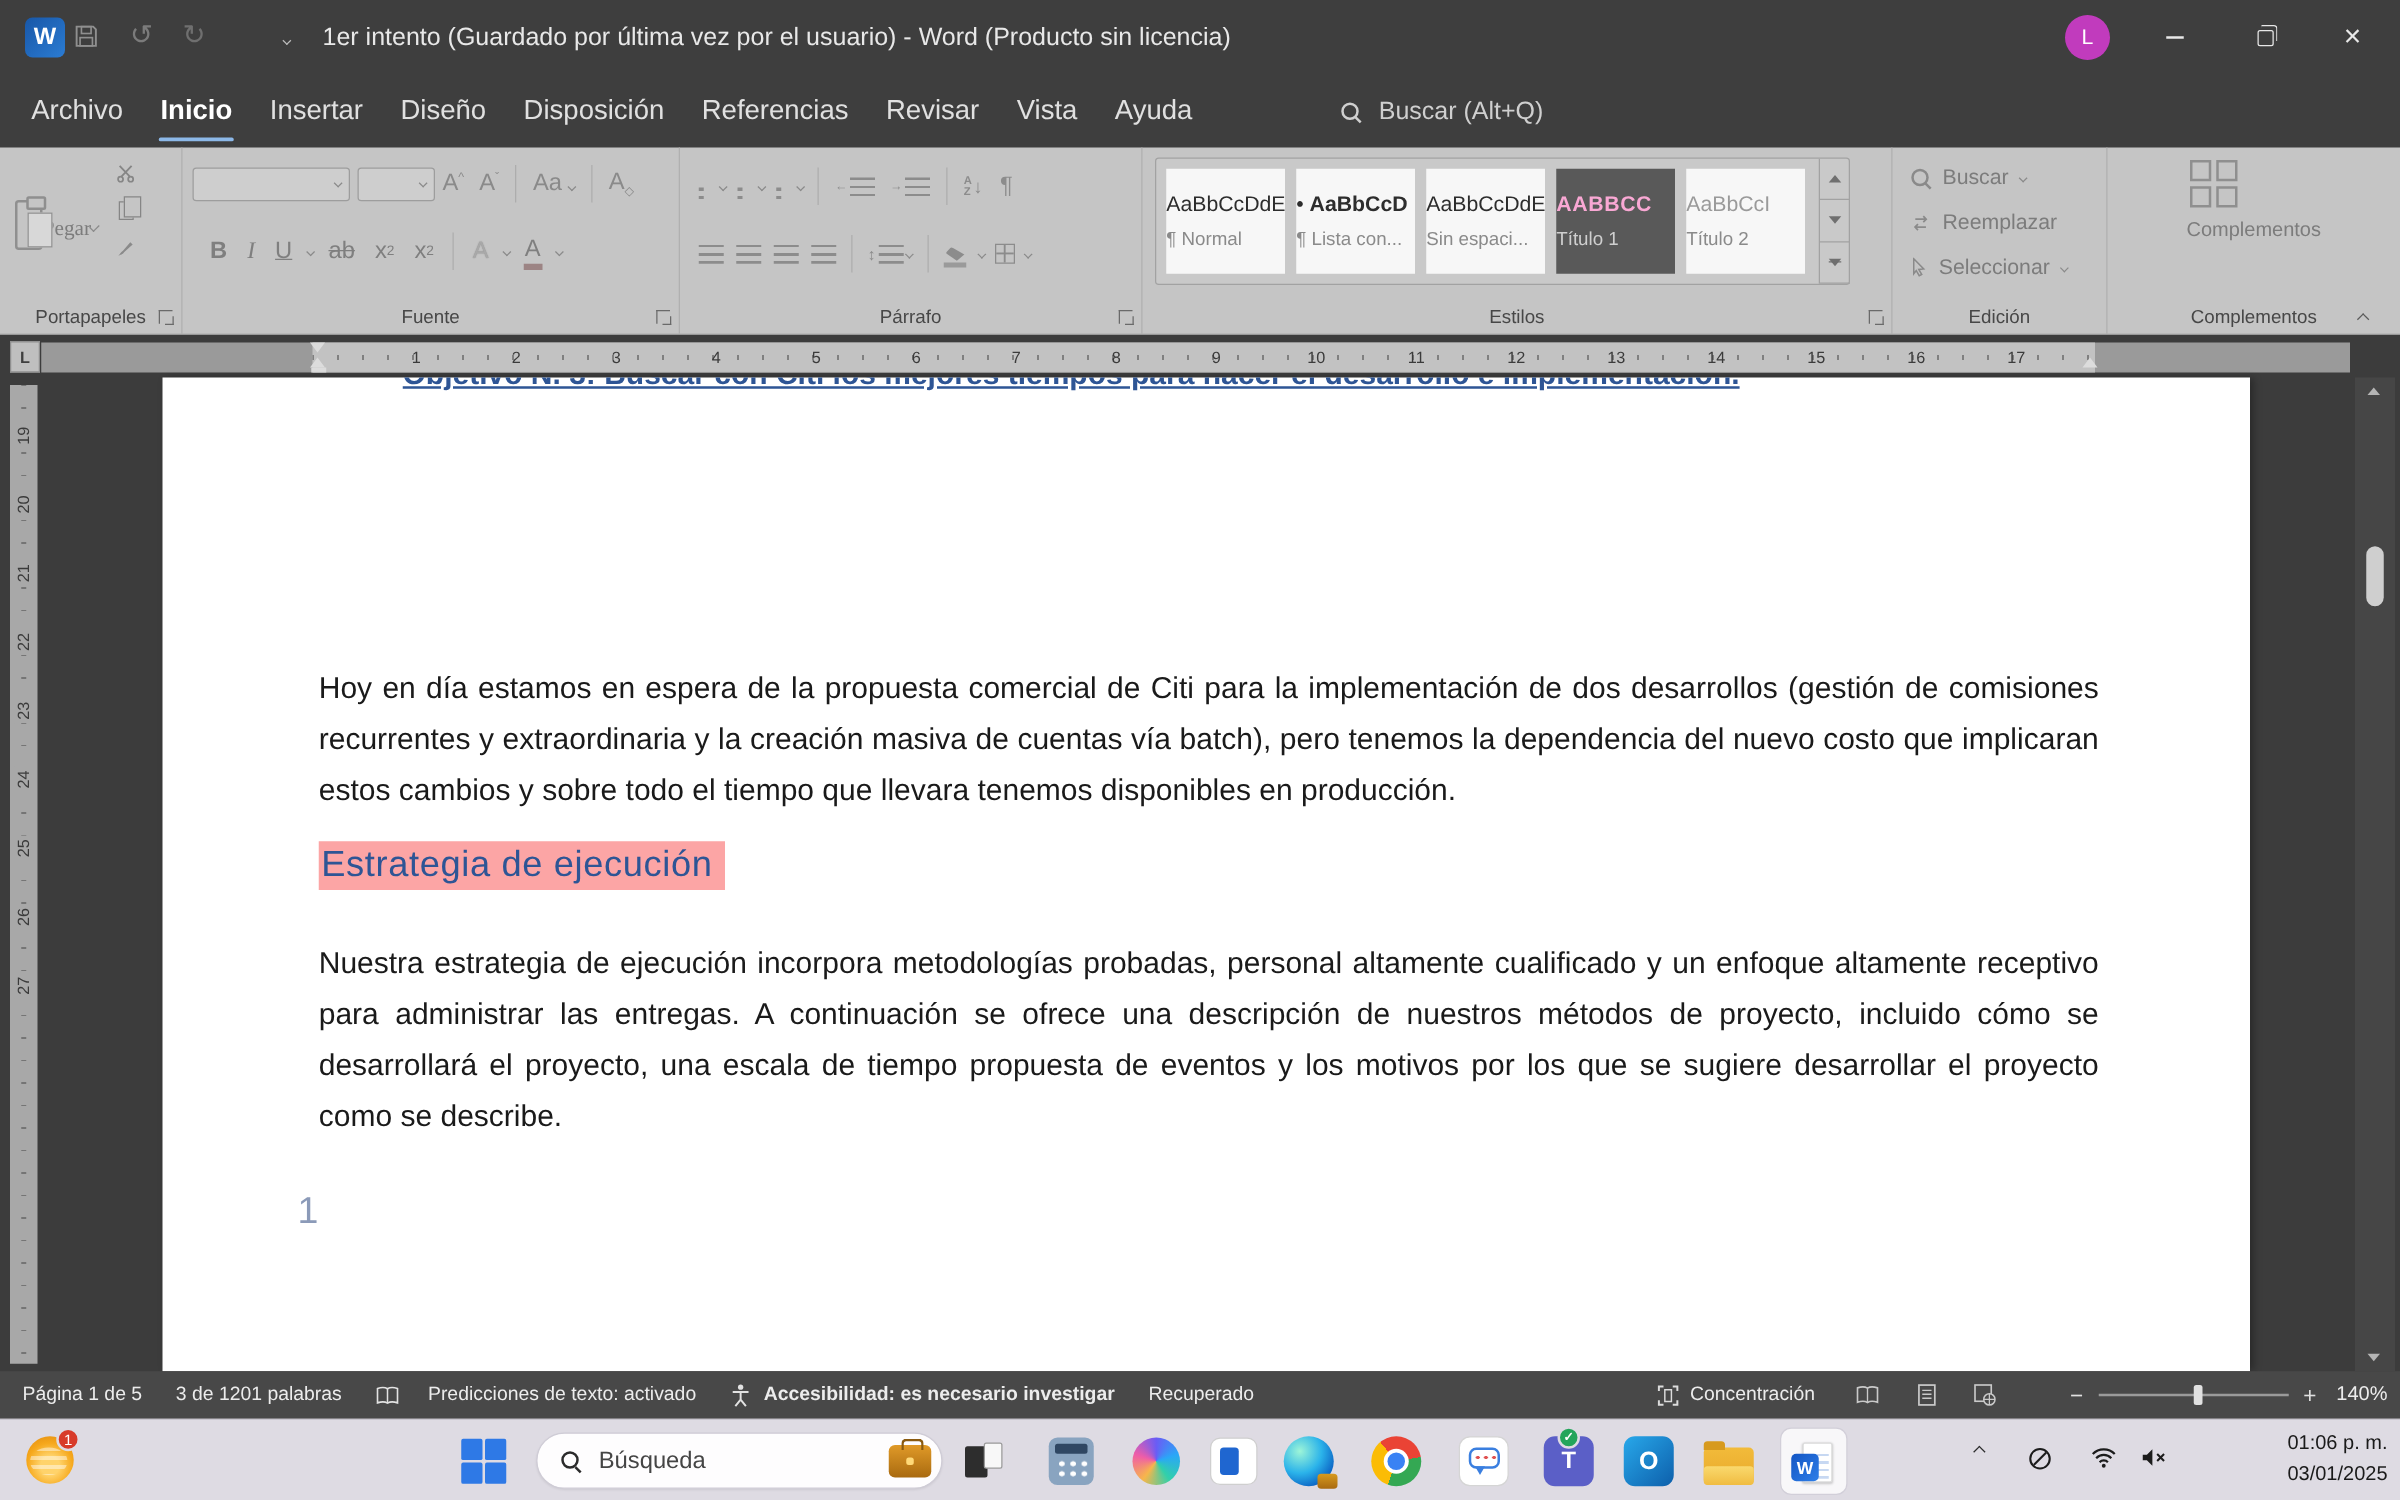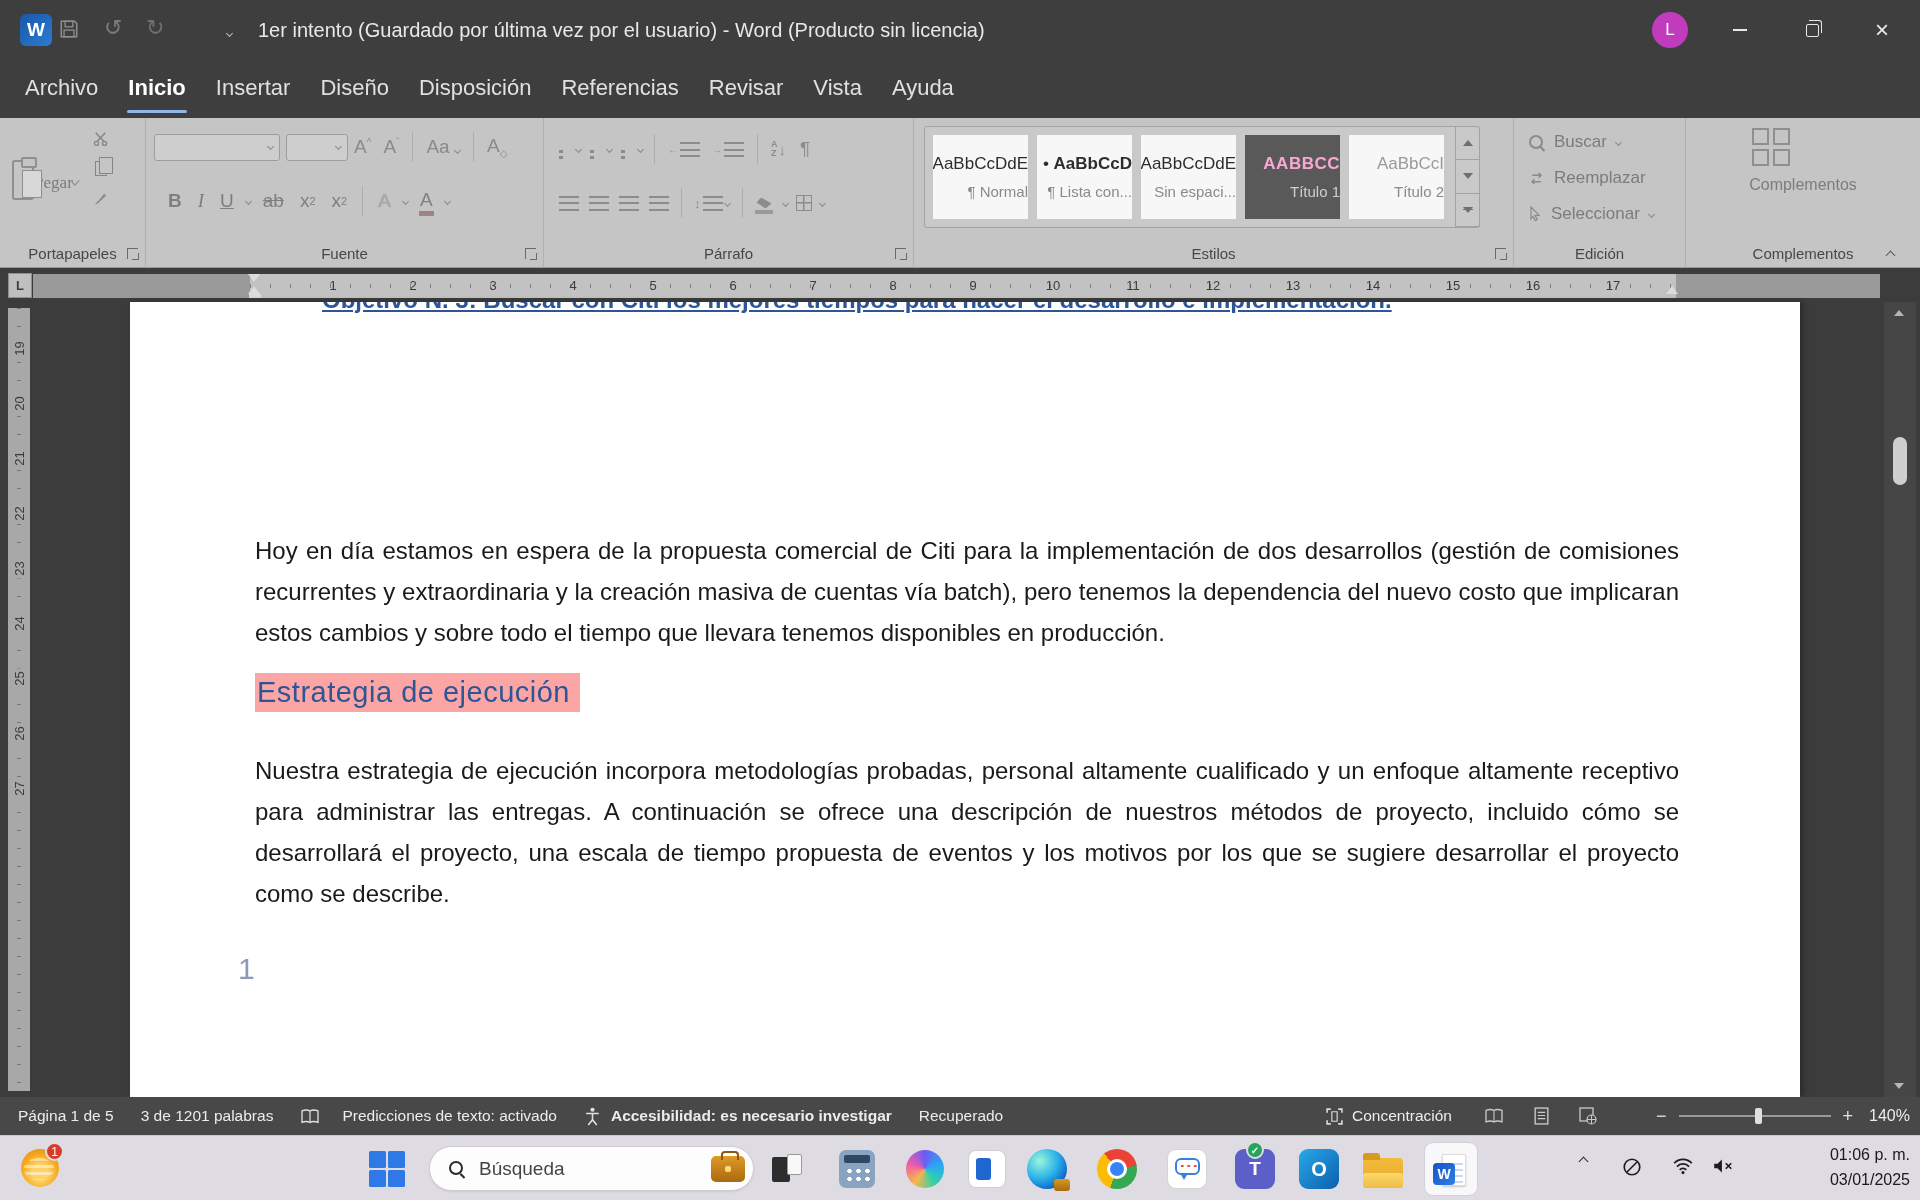--- a/index.html
+++ b/index.html
@@ -121,21 +121,21 @@
   .bordergrid { width:16px; height:16px; border:1.6px solid #8c8c8c; margin:0 4px;
                 background:linear-gradient(#8c8c8c,#8c8c8c) center/100% 1.5px no-repeat,
                            linear-gradient(#8c8c8c,#8c8c8c) center/1.5px 100% no-repeat; }
   .mini-chev { color:#8a8a8a; margin:0 4px; }
 
   
   .g-styles { width:600px; }
   .gallery { position:absolute; left:10px; top:8px; width:556px; height:102px; background:#c9c9c9;
              border:1px solid #a2a2a2; border-radius:3px; display:flex; padding:8px 0 0 8px; gap:9px; }
   .stylecard { width:95px; height:84px; background:#f7f7f7; display:flex; flex-direction:column;
-               align-items:flex-end; justify-content:center; gap:9px; overflow:hidden; }
+               align-items:flex-start; justify-content:center; gap:9px; overflow:hidden; }
   .stylecard .sample { font-size:17px; color:#2d2d2d; white-space:nowrap; }
   .stylecard .sname { font-size:15px; color:#8a8a8a; white-space:nowrap; }
   .stylecard.dark { background:#595959; }
   .stylecard.dark .sample { color:#f9a8d4; font-weight:bold; letter-spacing:0.5px; }
   .stylecard.light .sample { color:#9a9a9a; }
   .gal-scroll { position:absolute; left:530px; top:0; bottom:0; width:25px; border-left:1px solid #a2a2a2;
                 display:flex; flex-direction:column; }
   .gal-scroll div { flex:1; display:flex; align-items:center; justify-content:center; border-bottom:1px solid #a2a2a2; }
   .tri { width:0; height:0; border-left:5px solid transparent; border-right:5px solid transparent; }
   .tri.up { border-bottom:6px solid #6f6f6f; }
@@ -329,20 +329,24 @@
       <span class="tab">Archivo</span>
       <span class="tab active">Inicio</span>
       <span class="tab">Insertar</span>
       <span class="tab">Diseño</span>
       <span class="tab">Disposición</span>
       <span class="tab">Referencias</span>
       <span class="tab">Revisar</span>
       <span class="tab">Vista</span>
       <span class="tab">Ayuda</span>
     </div>
+    <div class="mb-search">
+      <span class="mag"></span>
+      <span>Buscar (Alt+Q)</span>
+    </div>
     <div class="share-btn">
       <svg width="16" height="16" viewBox="0 0 16 16">
           <path d="M5.2 6H3v8h10V6h-2.2" fill="none" stroke="#123d6e" stroke-width="1.5"></path>
           <path d="M8 9.5V2M5.4 4.4L8 1.8l2.6 2.6" fill="none" stroke="#123d6e" stroke-width="1.5"></path>
         </svg>
       <span>Compartir</span>
       <span class="chev sm"></span>
     </div>
   </nav>
 

